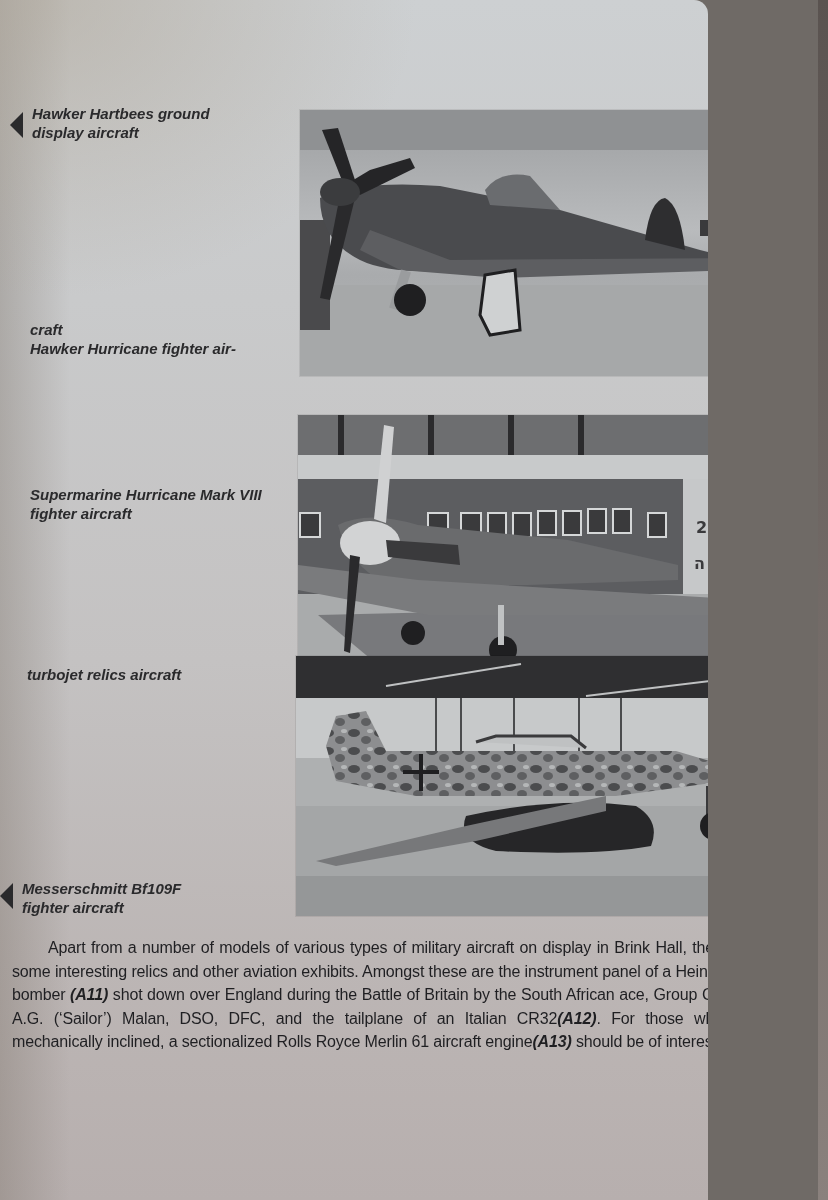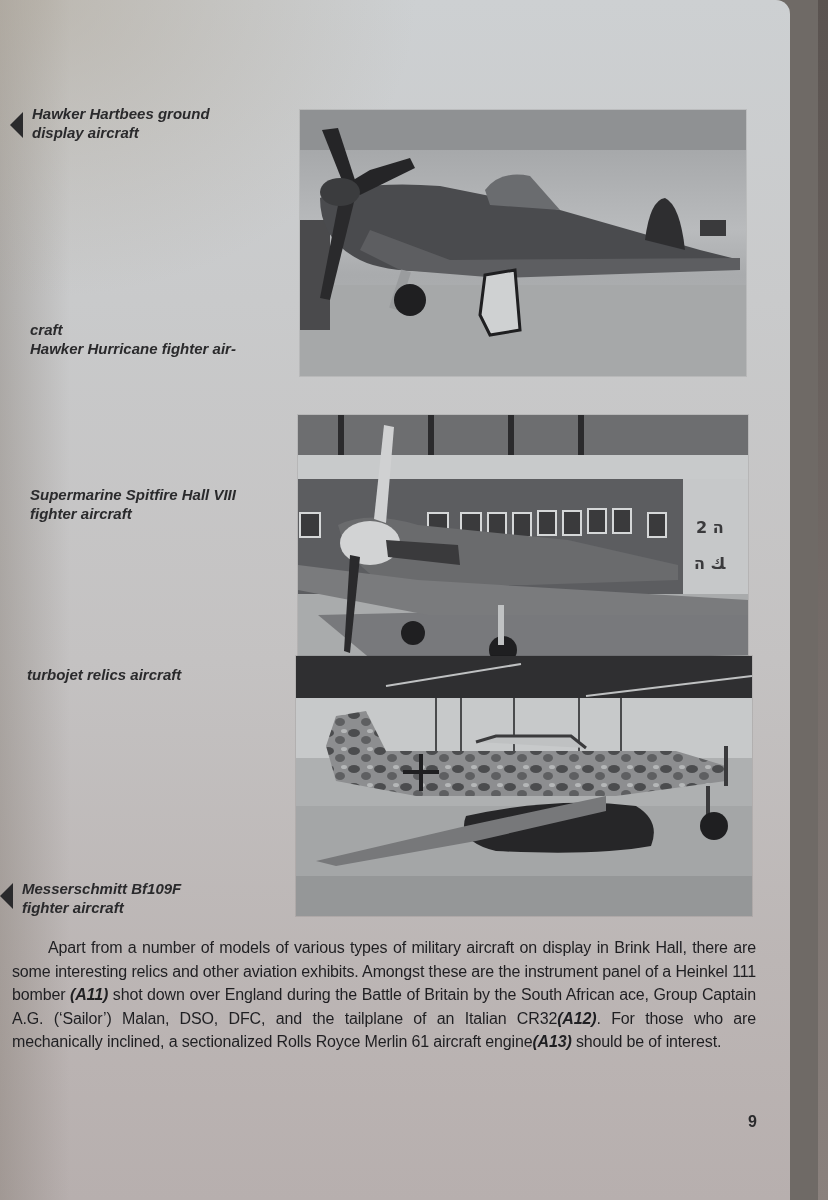--- a/index.html
+++ b/index.html
@@ -2,21 +2,21 @@
 <html><head>
   <meta charset="utf-8">
   <style>
     html, body { margin: 0; padding: 0; }
     body {
       width: 828px; height: 1200px; overflow: hidden; position: relative;
       background: #6f6a66;
       font-family: "Liberation Sans", sans-serif;
     }
     .page {
-      position: absolute; left: 0; top: 0; width: 790px; height: 1200px;
+      position: absolute; left: 0; top: 0; width: 708px; height: 1200px;
       background: linear-gradient(180deg, #cdd0d2 0%, #c9cacb 25%, #c4c2c2 55%, #bcb6b5 80%, #b7afae 100%);
       border-top-right-radius: 14px;
       overflow: hidden;
     }
     .page::before {
       content: ""; position: absolute; left: 0; top: 0; width: 70px; height: 100%;
       background: linear-gradient(90deg, rgba(120,110,100,0.35), rgba(120,110,100,0));
     }
     .page::after {
       content: ""; position: absolute; left: 0; top: 0; width: 420px; height: 300px;
@@ -65,21 +65,21 @@
     <div>Hawker Hartbees ground</div>
     <div>display aircraft</div>
   </div>
 
   <div class="caption" style="top:320px; left:30px;">
     <div>craft</div>
     <div>Hawker Hurricane fighter air-</div>
   </div>
 
   <div class="caption" style="top:485px; left:30px; width:262px;">
-    <div>Supermarine Spitfire Hall VIII</div>
+    <div>Supermarine Hurricane Mark VIII</div>
     <div>fighter aircraft</div>
   </div>
 
   <div class="caption" style="top:665px; left:27px; width:262px;">
     <div>turbojet relics aircraft</div>
   </div>
 
   <div class="caption" style="top:879px; left:22px;">
     <span class="arrow" style="left:-22px; top:4px; border-right-color:#2a2a2c;"></span>
     <div>Messerschmitt Bf109F</div>

